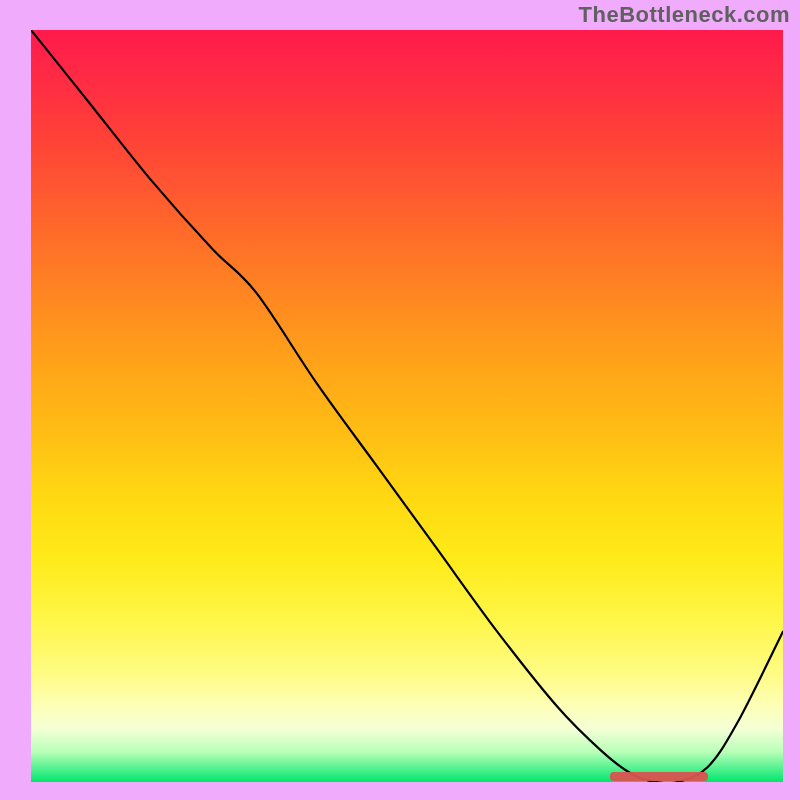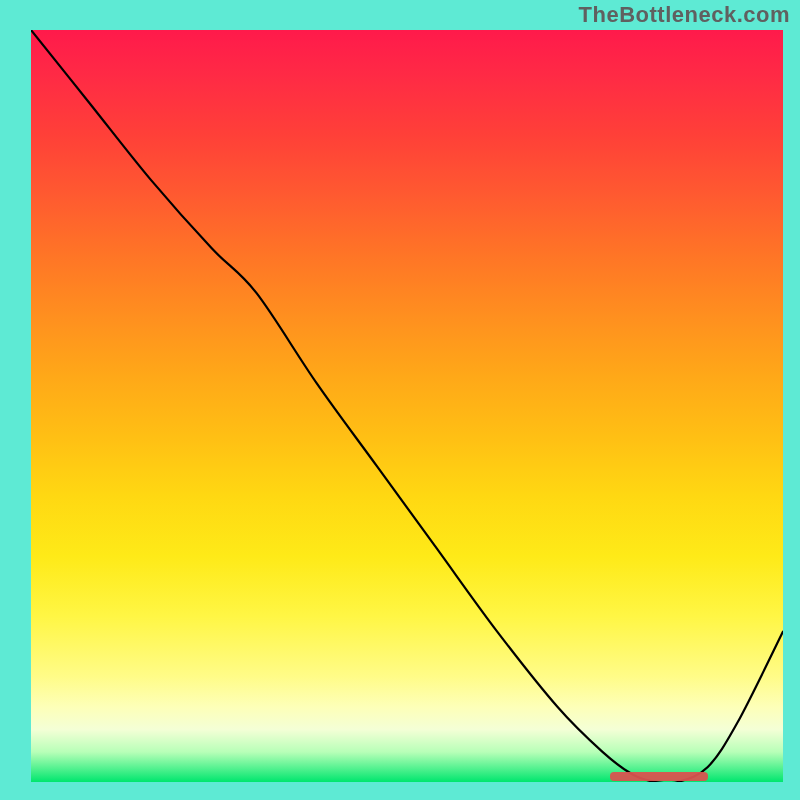--- a/index.html
+++ b/index.html
@@ -8,21 +8,21 @@
     width: 800px;
     height: 800px;
     background: #000;
     overflow: hidden;
     font-family: Arial, Helvetica, sans-serif;
   }
   .frame {
     position: relative;
     width: 800px;
     height: 800px;
-    background: #5eead4;
+    background: #f0abfc;
   }
   .watermark {
     position: absolute;
     top: 2px;
     right: 10px;
     color: #606060;
     font-size: 22px;
     font-weight: 600;
     letter-spacing: 0.5px;
   }

